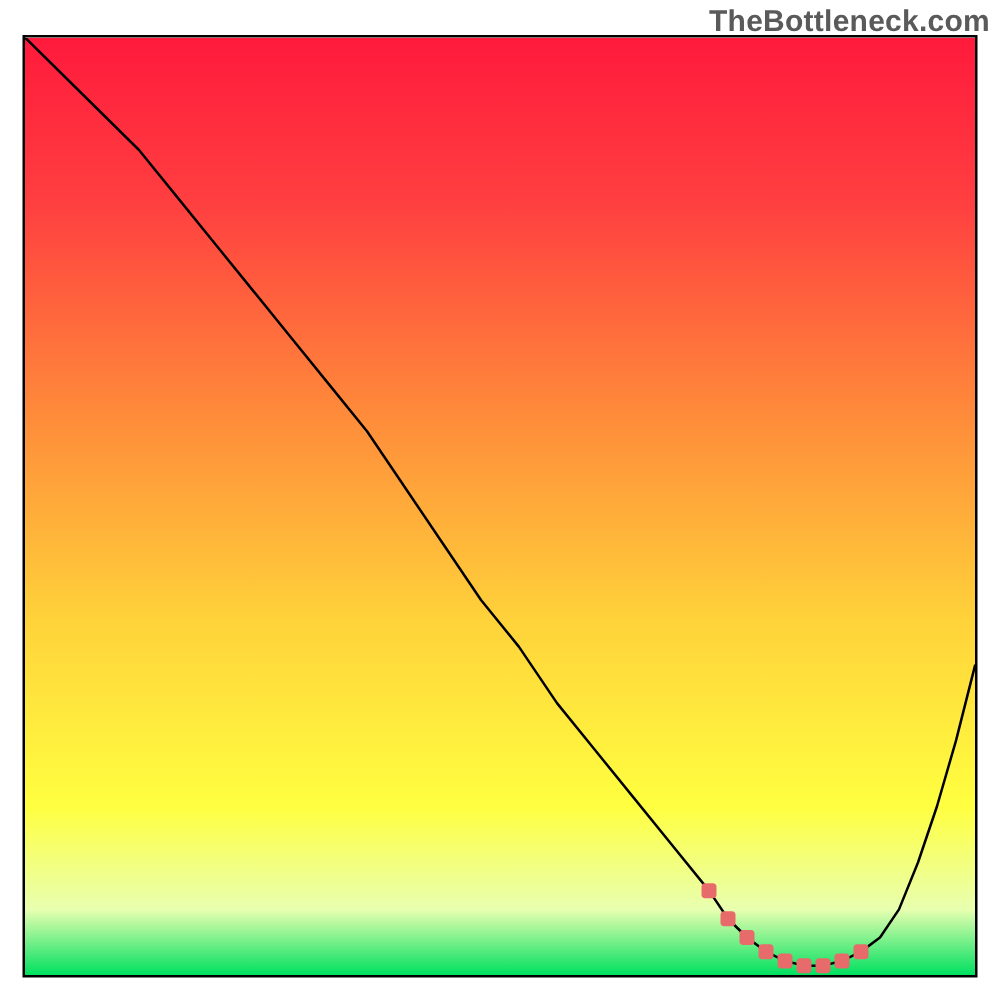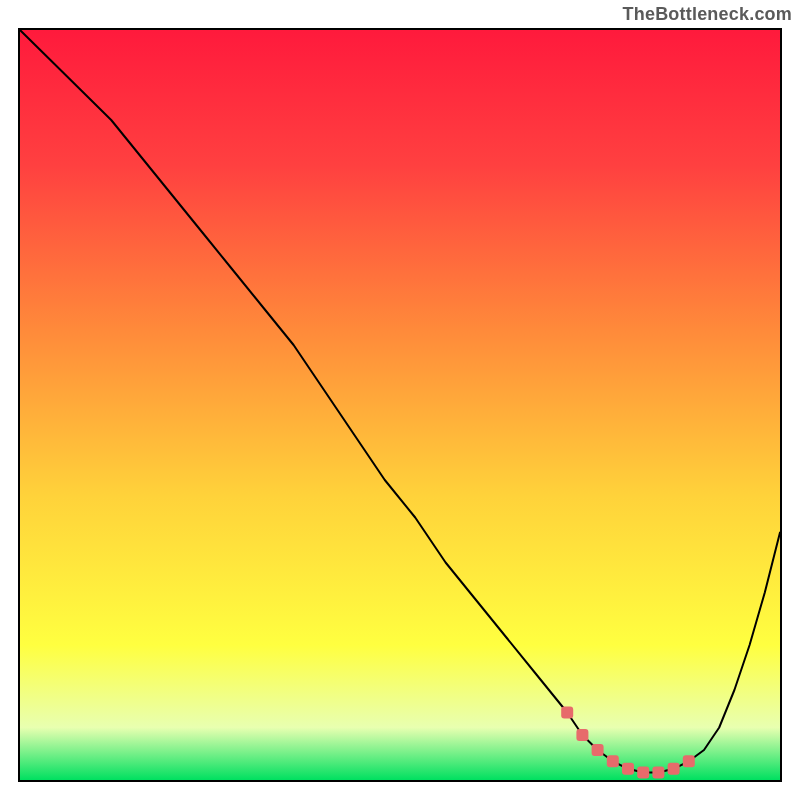--- a/index.html
+++ b/index.html
@@ -13,21 +13,21 @@
   }
   .frame {
     position: relative;
     width: 800px;
     height: 800px;
   }
   .watermark {
     position: absolute;
     top: 4px;
     right: 8px;
-    font-size: 18px;
+    font-size: 24px;
     font-weight: 600;
     color: #5a5a5a;
     letter-spacing: 0.2px;
     z-index: 5;
   }
   .plot-box {
     position: absolute;
     left: 18px;
     top: 28px;
     width: 764px;

